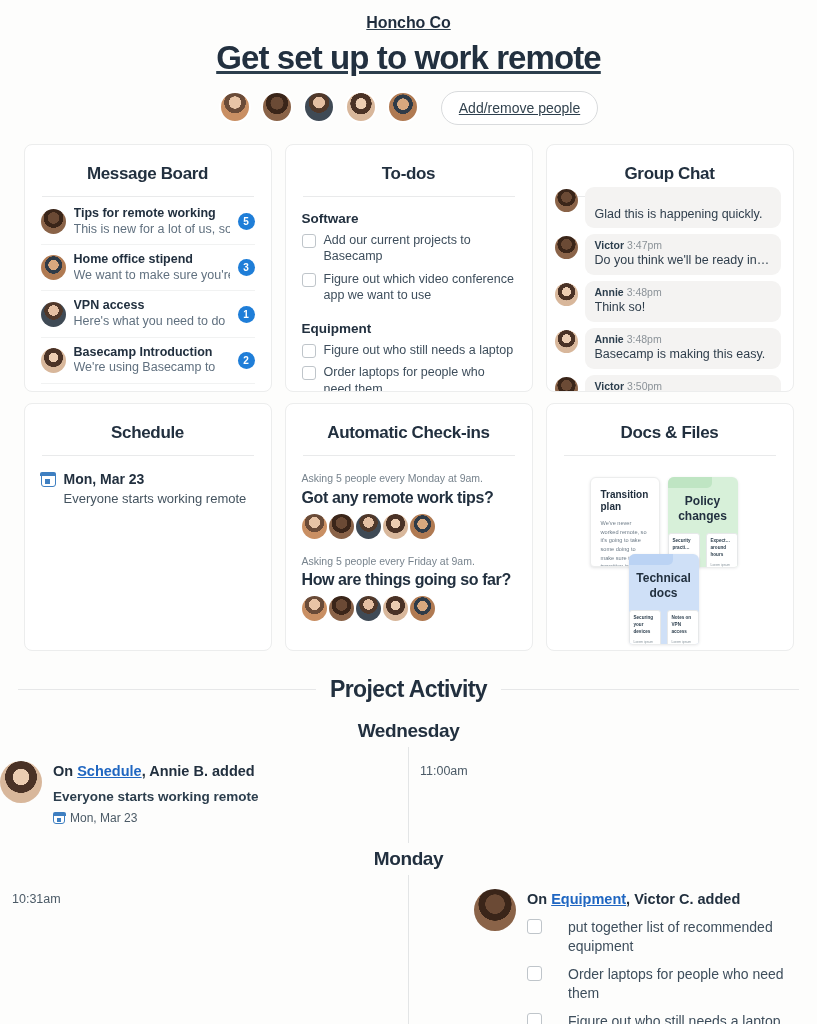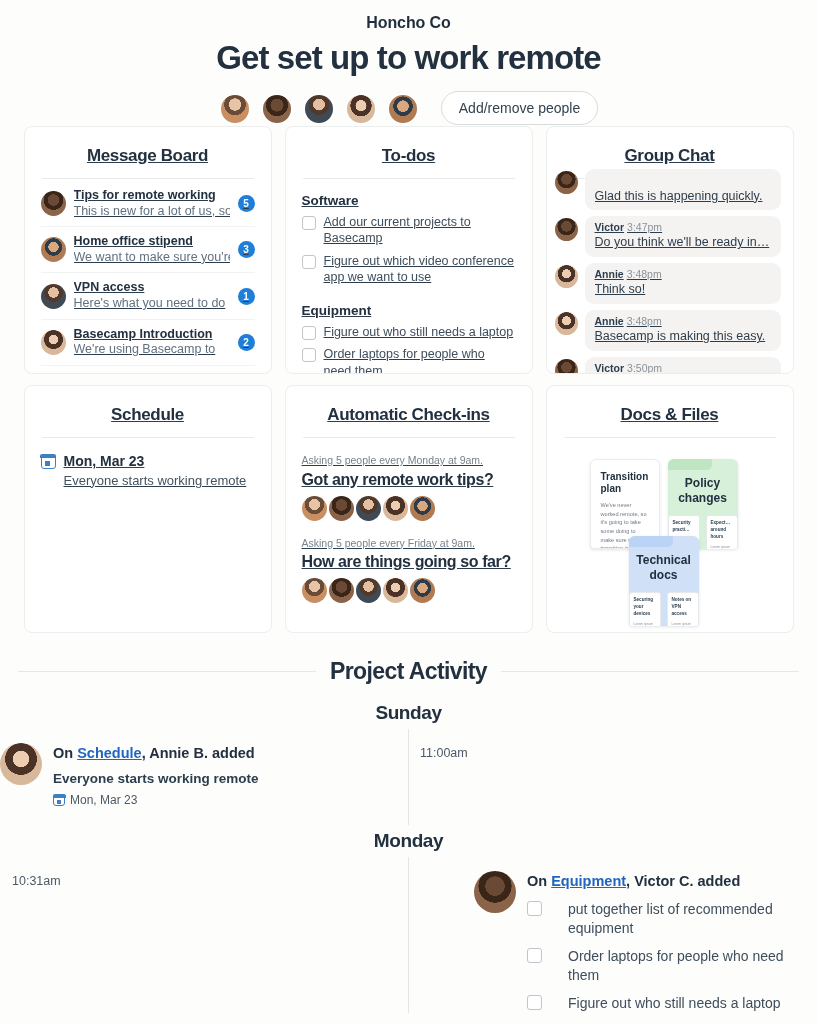--- a/index.html
+++ b/index.html
@@ -9,39 +9,39 @@
     width: 817px;
     height: 1024px;
     overflow: hidden;
     background: #fdfdfc;
     font-family: "Liberation Sans", sans-serif;
     color: #2c3e4d;
     -webkit-font-smoothing: antialiased;
   }
 
   
-  .header { text-align: center; padding-top: 14px; }
+  .header { text-align: center; padding-top: 14px; text-decoration: underline; }
   .org-name {
     font-size: 16px;
     font-weight: bold;
     color: #1f2d3d;
     letter-spacing: -0.1px;
   }
   .project-title {
     font-size: 33px;
     font-weight: bold;
     color: #22303f;
     letter-spacing: -0.9px;
     margin-top: 7px;
     line-height: 1.15;
   }
   .people-row {
     margin-top: 14px;
     display: flex;
-    align-items: flex-end;
+    align-items: flex-start;
     justify-content: center;
     gap: 8px;
   }
   .avatar {
     border-radius: 50%;
     background-size: cover;
     background-position: center 22%;
     border: 2px solid #fff;
     flex: none;
     overflow: hidden;
@@ -61,22 +61,21 @@
     white-space: nowrap;
   }
 
   
   .grid {
     display: grid;
     grid-template-columns: 248px 248px 248px;
     justify-content: center;
     column-gap: 13px;
     row-gap: 11px;
-    margin-top: 1px;
-    text-decoration: underline;
+    margin-top: 19px;
   }
   .card {
     background: #fff;
     border: 1px solid #eceded;
     border-radius: 8px;
     height: 248px;
     overflow: hidden;
     position: relative;
   }
   .card-title {
@@ -631,21 +630,21 @@
 </div>
 
 <div class="activity-head">
   <div class="line"></div>
   <div class="activity-title">Project Activity</div>
   <div class="line"></div>
 </div>
 
 <div class="timeline">
 
-  <div class="day-label">Sunday</div>
+  <div class="day-label">Wednesday</div>
 
   <div class="entry">
     <div class="entry-left">
       <div class="entry-card entry-left-inner">
         <div class="avatar" style="background-image:radial-gradient(circle at 50% 38%, #eccdb2 0 24%, #4a3226 25% 47%, #d8b79b 48% 100%), linear-gradient(#f0eae4,#d9d0c8)"></div>
         <div class="entry-body">
           <div class="entry-line">
             <span>On </span><a class="entry-link" href="#">Schedule</a><span>, Annie B. added</span>
           </div>
           <div class="entry-sub">Everyone starts working remote</div>

